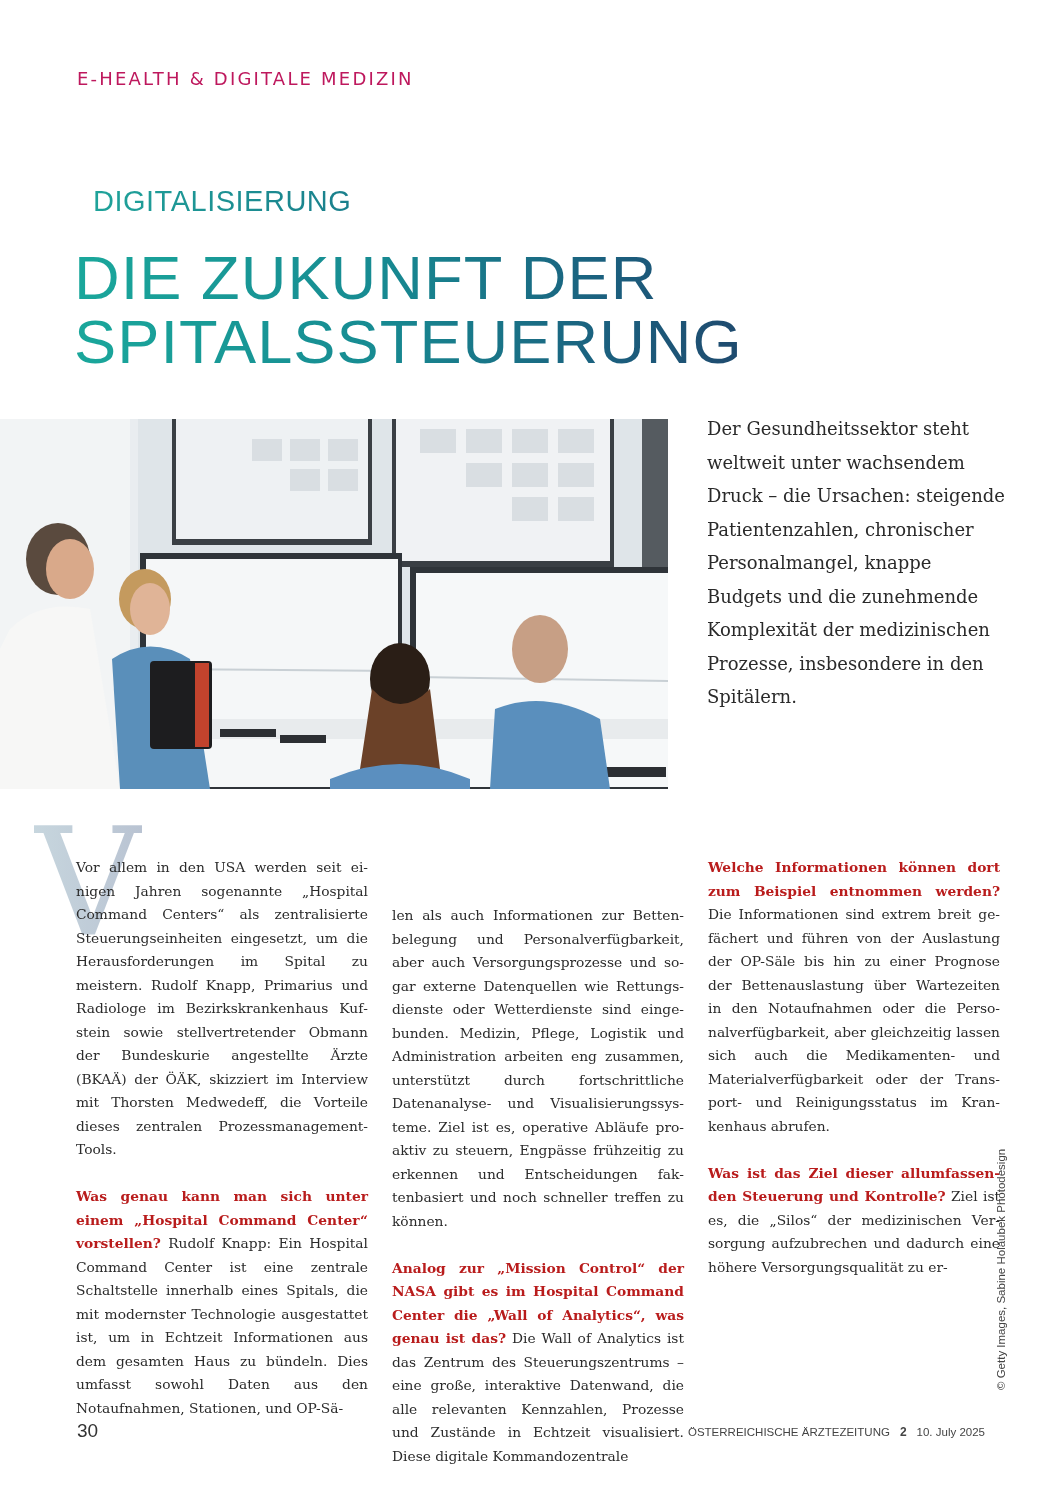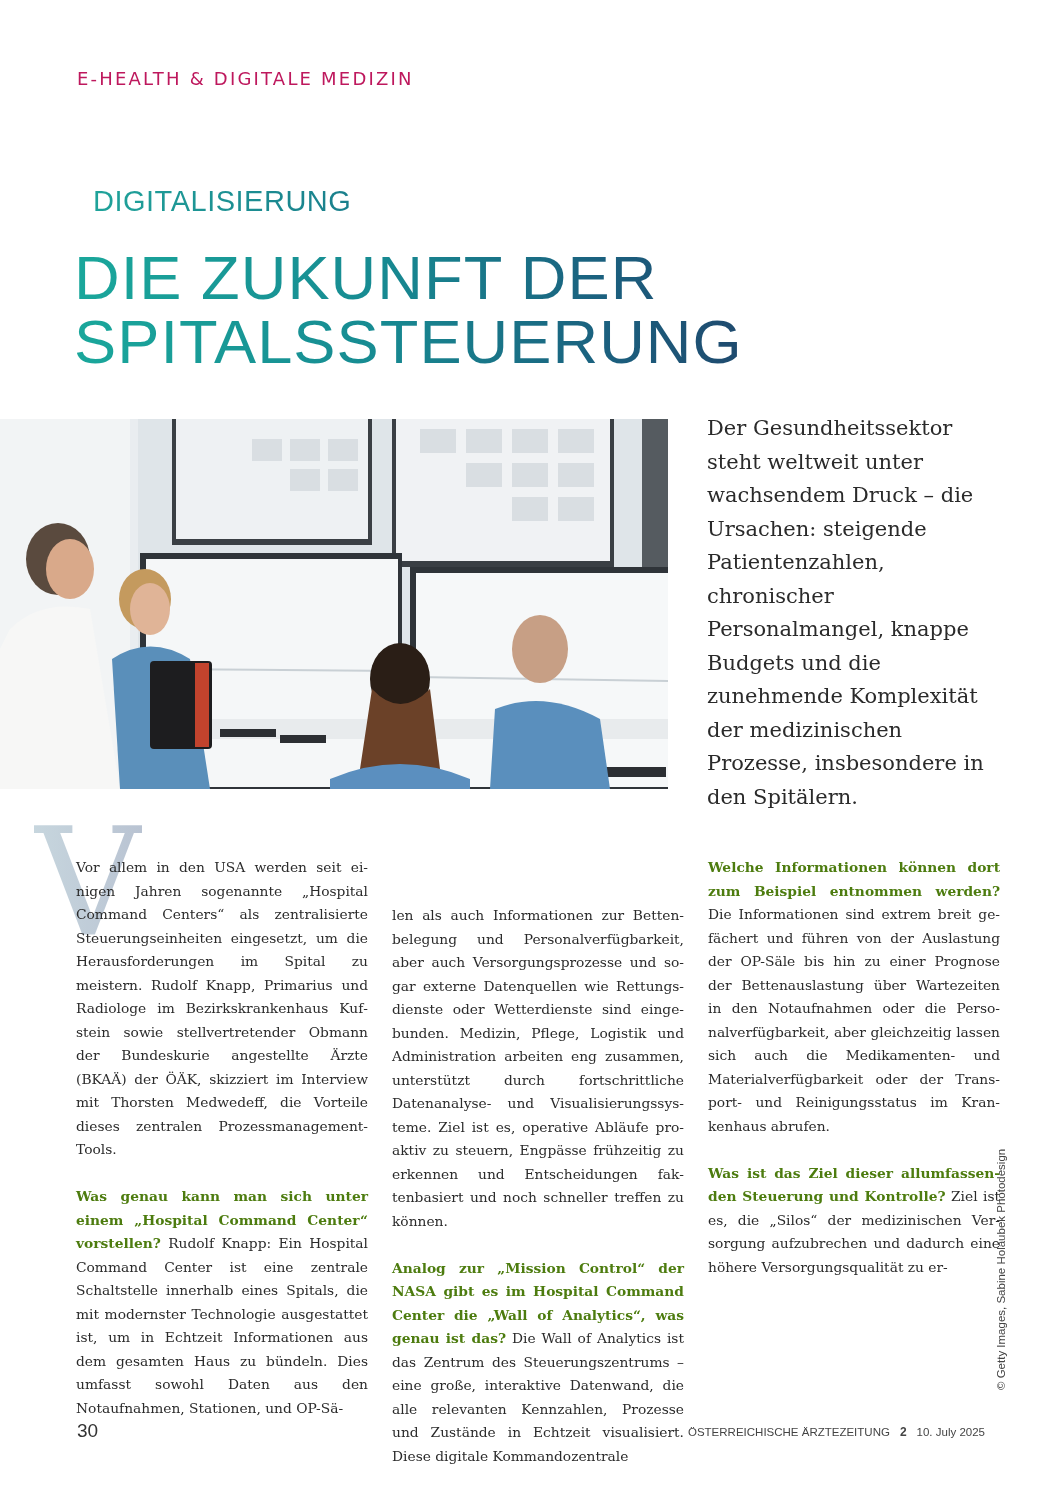--- a/index.html
+++ b/index.html
@@ -27,37 +27,37 @@
       -webkit-background-clip: text; background-clip: text; color: transparent;
     }
     .photo {
       position: absolute; left: 0; top: 419px; width: 668px; height: 370px;
       background: linear-gradient(180deg, #e7ecef 0%, #dde4e8 60%, #cfd6da 100%);
       overflow: hidden;
     }
     .photo svg { width: 100%; height: 100%; display: block; }
     .intro {
       position: absolute; left: 707px; top: 412px; width: 300px;
-      font-family: "DejaVu Serif", serif; font-size: 21px; line-height: 33.5px;
+      font-family: "DejaVu Serif", serif; font-size: 18px; line-height: 33.5px;
       color: #2a2a2a; margin: 0;
     }
     .dropcap {
       position: absolute; left: 34px; top: 808px;
       font-family: "DejaVu Serif", serif; font-size: 150px; line-height: 150px;
       color: #c9d4dc; font-weight: 400; z-index: 0;
       background: linear-gradient(90deg, #c7d6de 0%, #b9c3d2 100%);
       -webkit-background-clip: text; background-clip: text; color: transparent;
     }
     .col {
       position: absolute; top: 857px; width: 292px;
       font-family: "DejaVu Serif", serif; font-size: 13.8px; line-height: 23.5px;
       text-align: justify; hyphens: manual; color: #2b2b2b; z-index: 1;
     }
     .col p { margin: 0 0 23.5px 0; }
-    .col b { font-weight: 700; color: #4d7c0f; }
+    .col b { font-weight: 700; color: #b91c1c; }
     .col1 { left: 76px; top: 856px; }
     .col2 { left: 392px; top: 904px; }
     .col3 { left: 708px; top: 856px; }
     .credit {
       position: absolute; left: 995px; top: 1390px;
       transform: rotate(-90deg); transform-origin: left top;
       font-family: "Liberation Sans", sans-serif; font-size: 11.5px; color: #444;
       white-space: nowrap;
     }
     .page-num {

